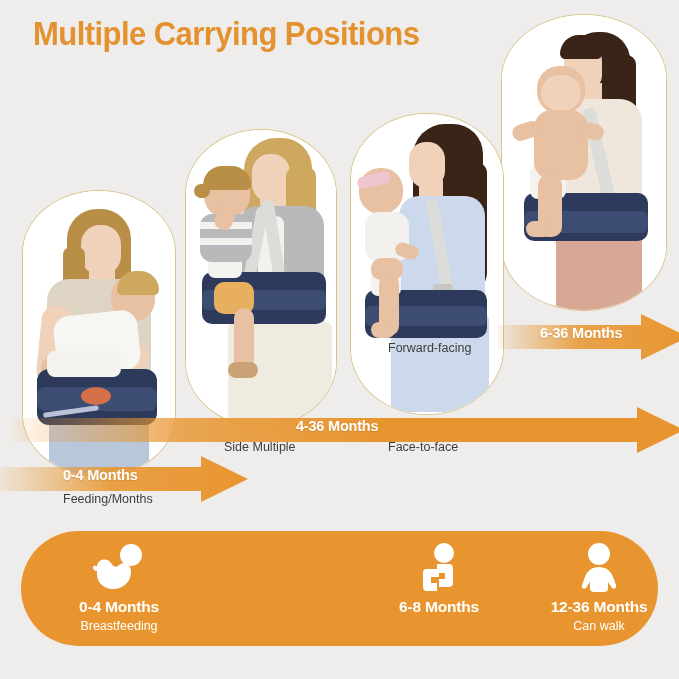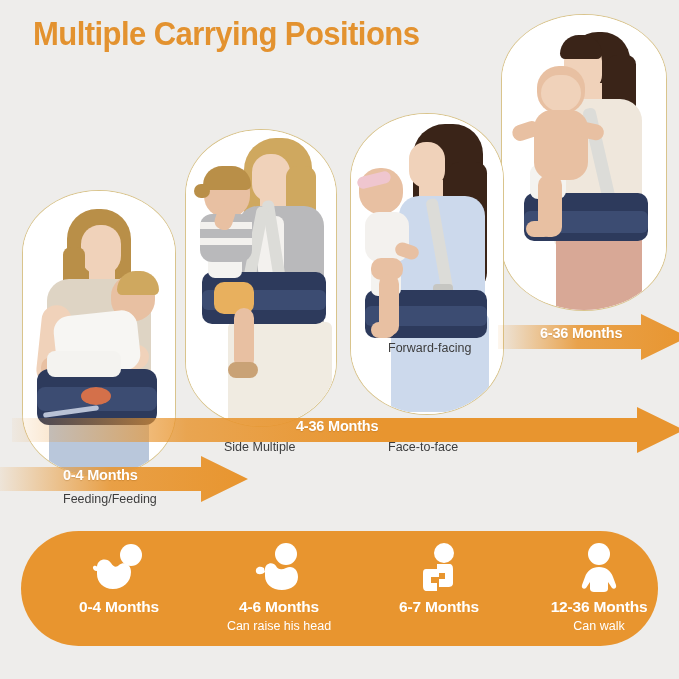--- a/index.html
+++ b/index.html
@@ -299,60 +299,49 @@
         <linearGradient id="ag1" x1="0" y1="0" x2="1" y2="0">
           <stop offset="0" stop-color="#e8952f" stop-opacity="0.10"></stop>
           <stop offset="0.45" stop-color="#e8952f" stop-opacity="0.88"></stop>
           <stop offset="1" stop-color="#e8952f" stop-opacity="1"></stop>
         </linearGradient>
       </defs>
       <path d="M0,11 L201,11 L201,0 L248,23 L201,46 L201,35 L0,35 Z" fill="url(#ag1)"></path>
     </svg>
     <div class="arrow-title" style="left:63px; top:11px;">0-4 Months</div>
   </div>
-  <div class="arrow-sub" style="left:63px; top:492px;">Feeding/Feeding</div>
+  <div class="arrow-sub" style="left:63px; top:492px;">Feeding/Months</div>
 
   <div id="stage-panel">
 
     <div class="stage-col" style="left:8px; width:180px;">
       <div class="stage-icon">
         <svg width="56" height="48" viewBox="0 0 56 48">
           <circle cx="40" cy="12" r="11" fill="#ffffff"></circle>
           <path d="M6,24 C6,16 16,14 20,20 C23,25 26,24 28,22 C33,18 40,21 40,29
                    C40,39 32,46 22,46 C12,46 6,39 6,31 Z" fill="#ffffff"></path>
           <path d="M5,23 C2,22 1,25 3,27 C5,29 8,28 9,25 Z" fill="#ffffff"></path>
         </svg>
       </div>
       <div class="stage-age">0-4 Months</div>
-    </div>
-
-    <div class="stage-col" style="left:168px; width:180px;">
-      <div class="stage-icon">
-        <svg width="52" height="48" viewBox="0 0 52 48">
-          <circle cx="33" cy="11" r="11" fill="#ffffff"></circle>
-          <path d="M12,26 C12,20 20,18 23,23 C25,27 29,27 33,25 C40,22 45,27 45,34
-                   C45,42 38,47 29,47 C19,47 12,41 12,33 Z" fill="#ffffff"></path>
-          <path d="M11,25 C6,22 2,25 3,29 C4,32 9,32 12,29 Z" fill="#ffffff"></path>
-        </svg>
-      </div>
-      <div class="stage-age">4-6 Months</div>
-      <div class="stage-desc">Can raise his head</div>
-    </div>
+      <div class="stage-desc">Breastfeeding</div>
+    </div>
+
 
     <div class="stage-col" style="left:328px; width:180px;">
       <div class="stage-icon">
         <svg width="44" height="52" viewBox="0 0 44 52">
           <circle cx="27" cy="10" r="10" fill="#ffffff"></circle>
           <path d="M20,21 L32,21 C35,21 36,23 36,26 L36,40 C36,43 34,44 31,44
                    L22,44 L22,36 L28,36 L28,30 L20,30 Z" fill="#ffffff"></path>
           <path d="M9,26 L22,26 L22,34 L14,34 L14,40 L20,40 L20,48 L10,48
                    C7,48 6,46 6,43 L6,30 C6,27 7,26 9,26 Z" fill="#ffffff"></path>
         </svg>
       </div>
-      <div class="stage-age">6-7 Months</div>
+      <div class="stage-age">6-8 Months</div>
     </div>
 
     <div class="stage-col" style="left:488px; width:180px;">
       <div class="stage-icon">
         <svg width="44" height="50" viewBox="0 0 44 50">
           <circle cx="22" cy="11" r="11" fill="#ffffff"></circle>
           <path d="M22,24 C29,24 34,28 36,34 L39,42 C40,45 37,47 35,45 L31,39
                    L31,46 C31,48 29,49 27,49 L17,49 C15,49 13,48 13,46 L13,39
                    L9,45 C7,47 4,45 5,42 L8,34 C10,28 15,24 22,24 Z" fill="#ffffff"></path>
         </svg>

